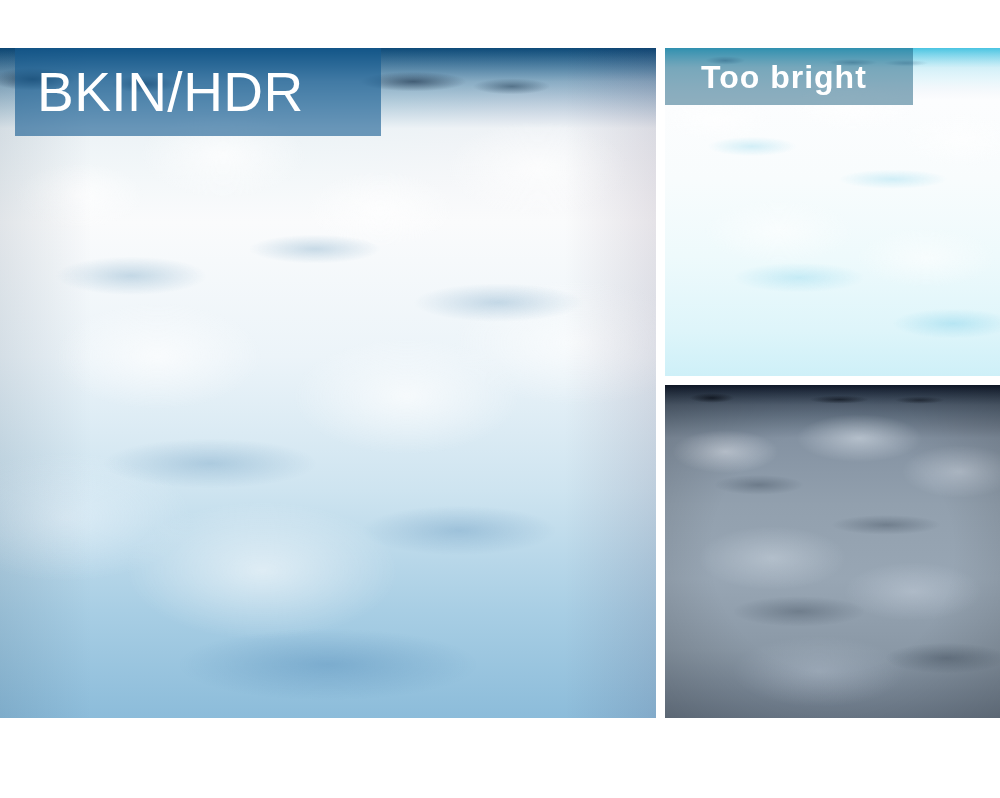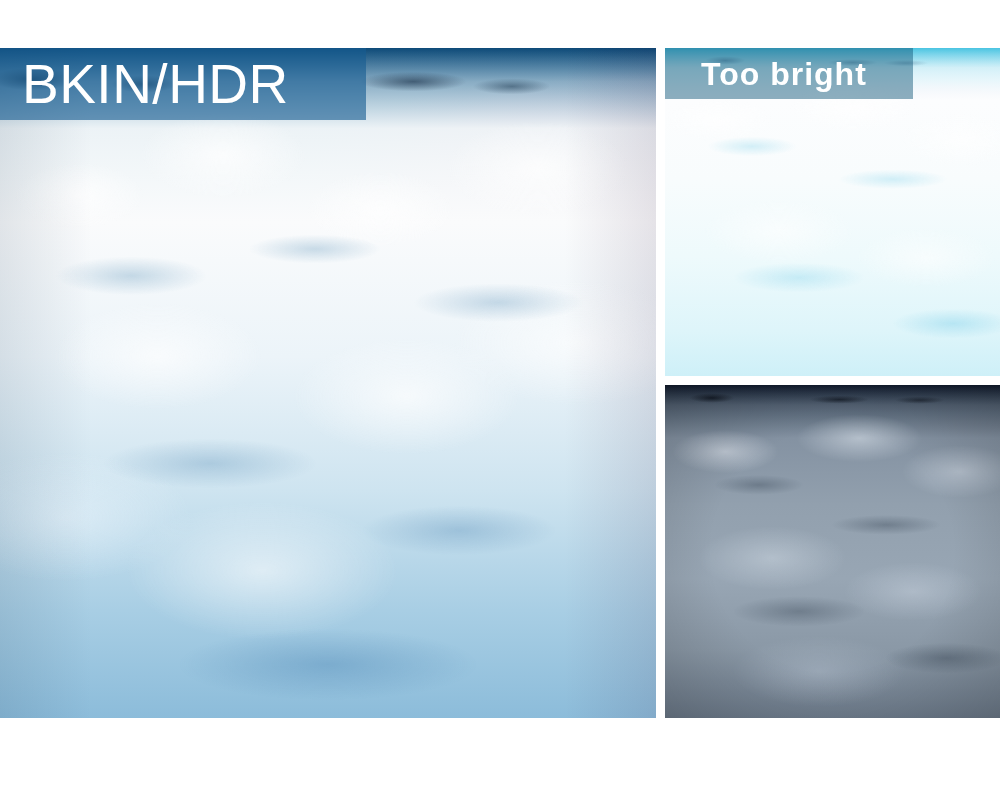--- a/index.html
+++ b/index.html
@@ -189,24 +189,24 @@
       radial-gradient(ellipse 11% 22% at 63% 56%, rgba(36,60,84,.70) 0%, rgba(36,60,84,0) 74%),
       radial-gradient(ellipse 8% 18% at 78% 64%, rgba(44,72,96,.60) 0%, rgba(44,72,96,0) 74%);
   }
   
   .m-vignette {
     background:
       linear-gradient(to right, rgba(0,30,60,.10) 0%, rgba(0,0,0,0) 14%, rgba(0,0,0,0) 86%, rgba(40,10,50,.10) 100%);
   }
 
   #badge-main {
-    left: 0px;
+    left: 15px;
     top: 48px;
     width: 366px;
-    height: 72px;
+    height: 88px;
     background: rgba(23,92,146,0.62);
     padding-left: 22px;
     box-sizing: border-box;
     font-size: 55px;
     font-weight: 400;
     letter-spacing: .5px;
   }
 
   
   #panel-bright {
@@ -286,21 +286,21 @@
     height: 8%;
     background:
       radial-gradient(ellipse 8% 22% at 18% 48%, rgba(92,132,160,.62) 0%, rgba(92,132,160,0) 74%),
       radial-gradient(ellipse 10% 18% at 56% 56%, rgba(96,134,160,.55) 0%, rgba(96,134,160,0) 74%),
       radial-gradient(ellipse 9% 16% at 72% 58%, rgba(100,140,166,.48) 0%, rgba(100,140,166,0) 74%);
   }
   #badge-bright {
     left: 665px;
     top: 48px;
     width: 248px;
-    height: 51px;
+    height: 57px;
     background: rgba(18,88,122,0.48);
     padding-left: 36px;
     box-sizing: border-box;
     font-size: 32px;
     font-weight: bold;
     letter-spacing: 1px;
   }
 
   
   #panel-dark {

